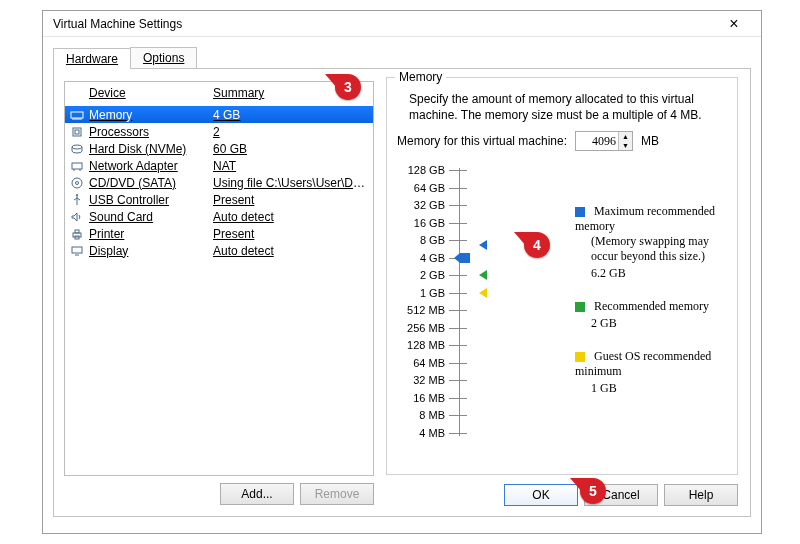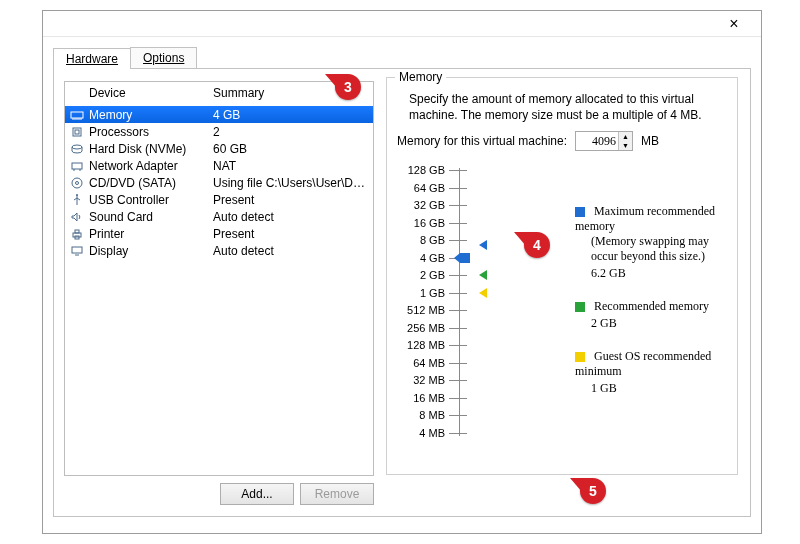--- a/index.html
+++ b/index.html
@@ -53,20 +53,21 @@
   .tab.active{background:#fff;z-index:2;top:1px;}
   .panel{
     border:1px solid var(--tab-border);border-top:none;
     background:#fff;height:448px;position:relative;
   }
   
   .device-pane{
     position:absolute;left:10px;top:12px;width:310px;height:395px;
     border:1px solid var(--panel-border);
     background:#fff;
+    text-decoration:underline;
   }
   .dev-header{display:flex;padding:4px 6px 6px 4px;border-bottom:0;}
   .dev-header .h-device{width:124px;}
   .dev-list{padding-top:0;}
   .dev-row{
     display:flex;align-items:center;height:17px;padding:0 4px;
     white-space:nowrap;overflow:hidden;
   }
   .dev-row.selected{
     background:linear-gradient(var(--highlight-grad-a),var(--highlight-grad-b));
@@ -162,20 +163,21 @@
     border-right:12px solid var(--callout);
   }
   
   .ico svg{width:14px;height:12px;}
 </style>
 </head>
 <body>
 
 <div class="frame">
   <div class="titlebar">
+    <span>Virtual Machine Settings</span>
     <div class="close-x">×</div>
   </div>
 
   <div class="client">
     <div class="tabs">
       <div class="tab active">Hardware</div>
       <div class="tab">Options</div>
     </div>
 
     <div class="panel">
@@ -350,19 +352,24 @@
             <div class="chart-label" style="top: 251px;">8 MB</div>
             <div class="chart-tick" style="top: 268.5px;"></div>
             <div class="chart-label" style="top: 268.5px;">4 MB</div>
             <div class="slider-head" style="top: 93.5px;"></div>
             <div class="tri blue" style="top: 81.25px;"></div>
             <div class="tri green" style="top: 111px;"></div>
             <div class="tri yellow" style="top: 128.5px;"></div>
           </div>
       </div>
 
+      <div class="bottom-buttons">
+        <button class="btn primary" style="min-width:74px;">OK</button>
+        <button class="btn">Cancel</button>
+        <button class="btn">Help</button>
+      </div>
     </div>
   </div>
 </div>
 
 <div class="callout" style="left:335px;top:74px;width:26px;height:26px;">3</div>
 <div class="callout" style="left:524px;top:232px;width:26px;height:26px;">4</div>
 <div class="callout" style="left:580px;top:478px;width:26px;height:26px;">5</div>
 
 </body></html>

